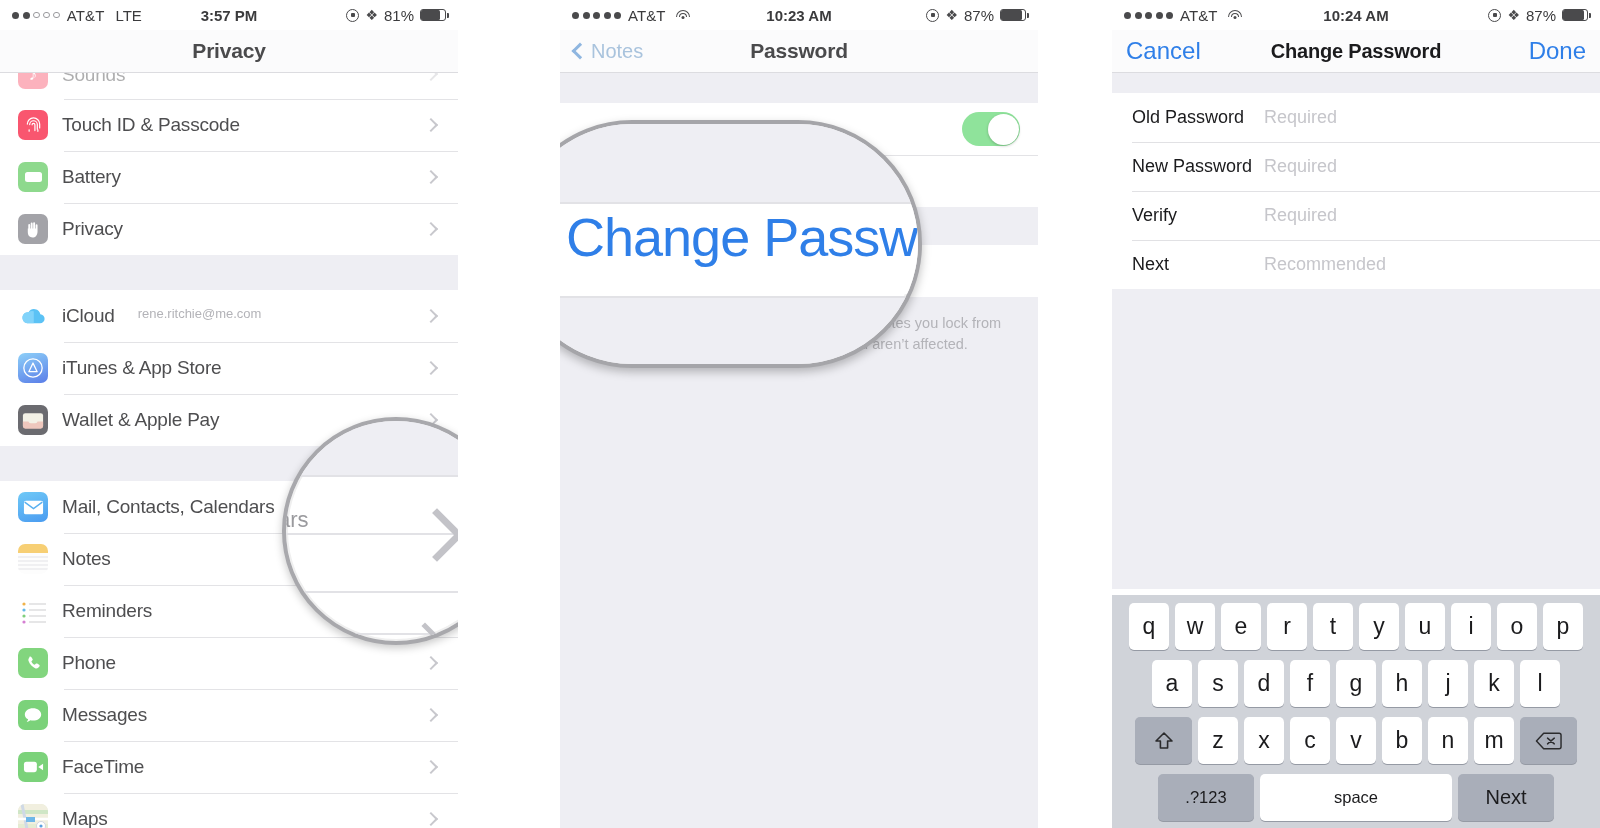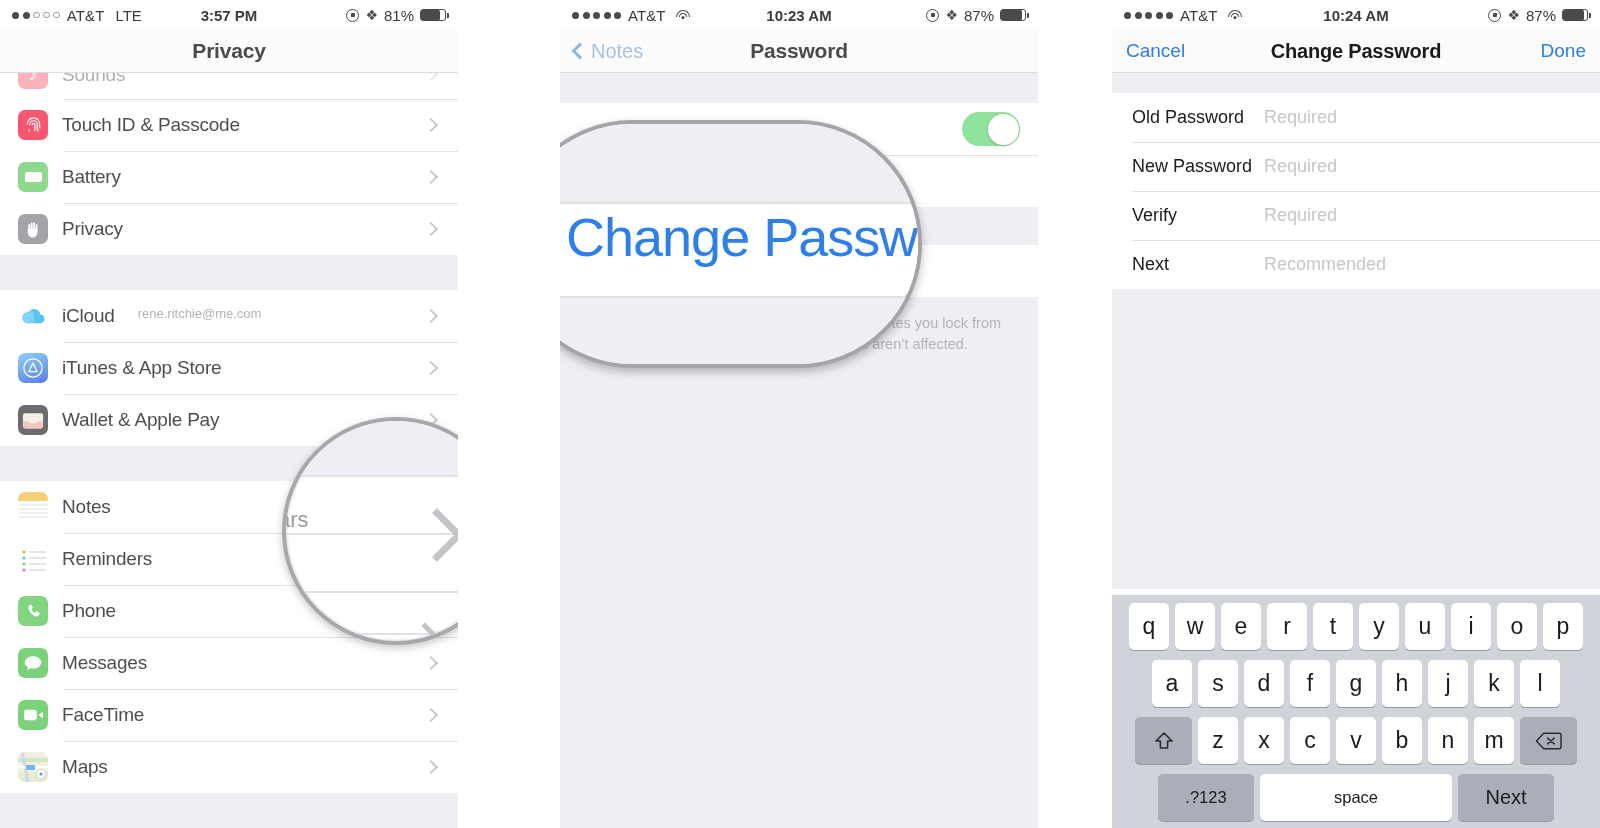--- a/index.html
+++ b/index.html
@@ -48,21 +48,21 @@
 
   
   .navbar { height:42px; position:relative; display:flex; align-items:center;
             padding:0 14px; background:#fbfbfc; }
   .nav-title { position:absolute; left:0; right:0; text-align:center;
                font-size:21px; font-weight:600; color:#4a4a4c; letter-spacing:-.2px; }
   .nav-title.bold { color:#1b1b1d; font-weight:bold; font-size:20px;}
   .nav-back { display:flex; align-items:center; gap:5px; color:#a9c3dd; font-size:20px; z-index:2;}
   .chev-left { width:12px; height:12px; border-left:3px solid #8fb6e0; border-bottom:3px solid #8fb6e0;
                transform: rotate(45deg); display:inline-block; }
-  .nav-btn { font-size:19px; color:#2f7fe8; z-index:2;text-align:center; }
+  .nav-btn { font-size:24px; color:#2f7fe8; z-index:2;text-align:center; }
   .nav-btn.right { margin-left:auto; }
   .navbar-sep { height:1px; background:#dcdce0; }
 
   
   .list-bg { background:#eeeef3; }
   .group { background:#ffffff; }
   .row { display:flex; align-items:center; height:52px; padding-left:18px; position:relative; }
   .row + .row::before { content:""; position:absolute; left:64px; right:0; top:0; height:1px; background:#e3e3e6; }
   .ico { width:30px; height:30px; border-radius:7px; flex:none; margin-right:14px;
          display:flex; align-items:center; justify-content:center; color:#fff; }
@@ -262,20 +262,30 @@
           </div>
           <div class="rlabel">Wallet &amp; Apple Pay</div>
           <div class="chev"></div>
         </div>
       </div>
 
       <div class="spacer"></div>
 
       <div class="group">
         <div class="row">
+          <div class="ico ico-mail">
+            <svg width="21" height="15" viewBox="0 0 22 16" aria-hidden="true">
+              <rect x=".8" y=".8" width="20.4" height="14.4" rx="2" fill="#fff"></rect>
+              <path d="M1.6 2.2 11 9.2l9.4-7" fill="none" stroke="#58b0f0" stroke-width="1.5"></path>
+            </svg>
+          </div>
+          <div class="rlabel">Mail, Contacts, Calendars</div>
+          <div class="chev"></div>
+        </div>
+        <div class="row">
           <div class="ico ico-notes">
             <svg width="30" height="30" viewBox="0 0 30 30" aria-hidden="true">
               <rect width="30" height="30" rx="7" fill="#fdfdfd"></rect>
               <rect width="30" height="9" rx="0" fill="#f7cf74"></rect>
               <g stroke="#e4e4e8" stroke-width="1.1">
                 <path d="M0 13h30"></path>
                   <path d="M0 17h30"></path>
                   <path d="M0 21h30"></path>
                   <path d="M0 25h30"></path>
               </g>

